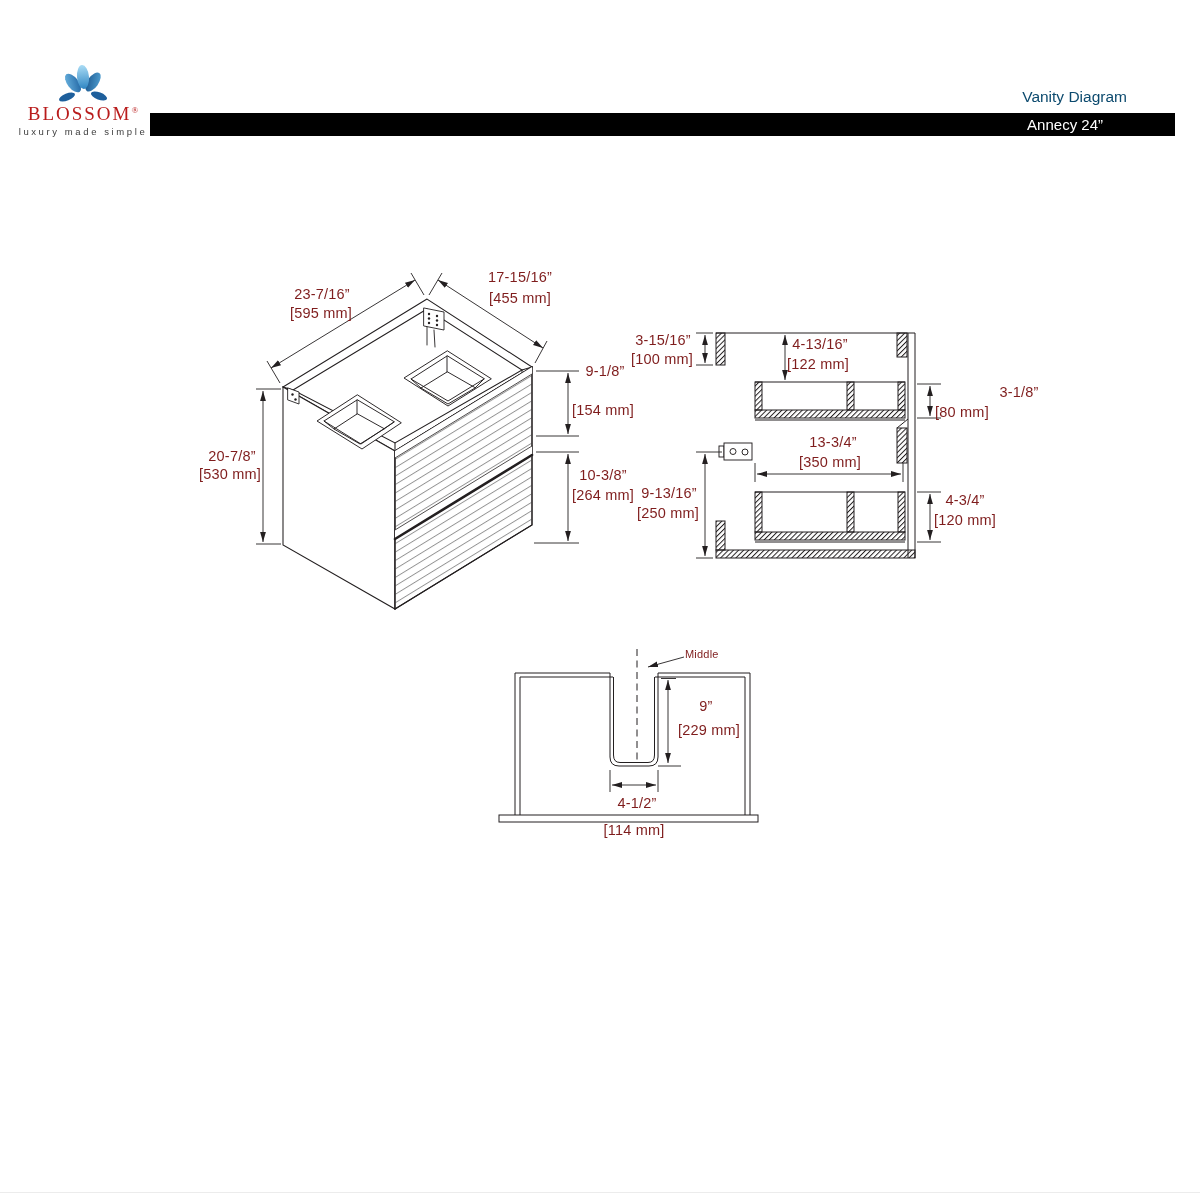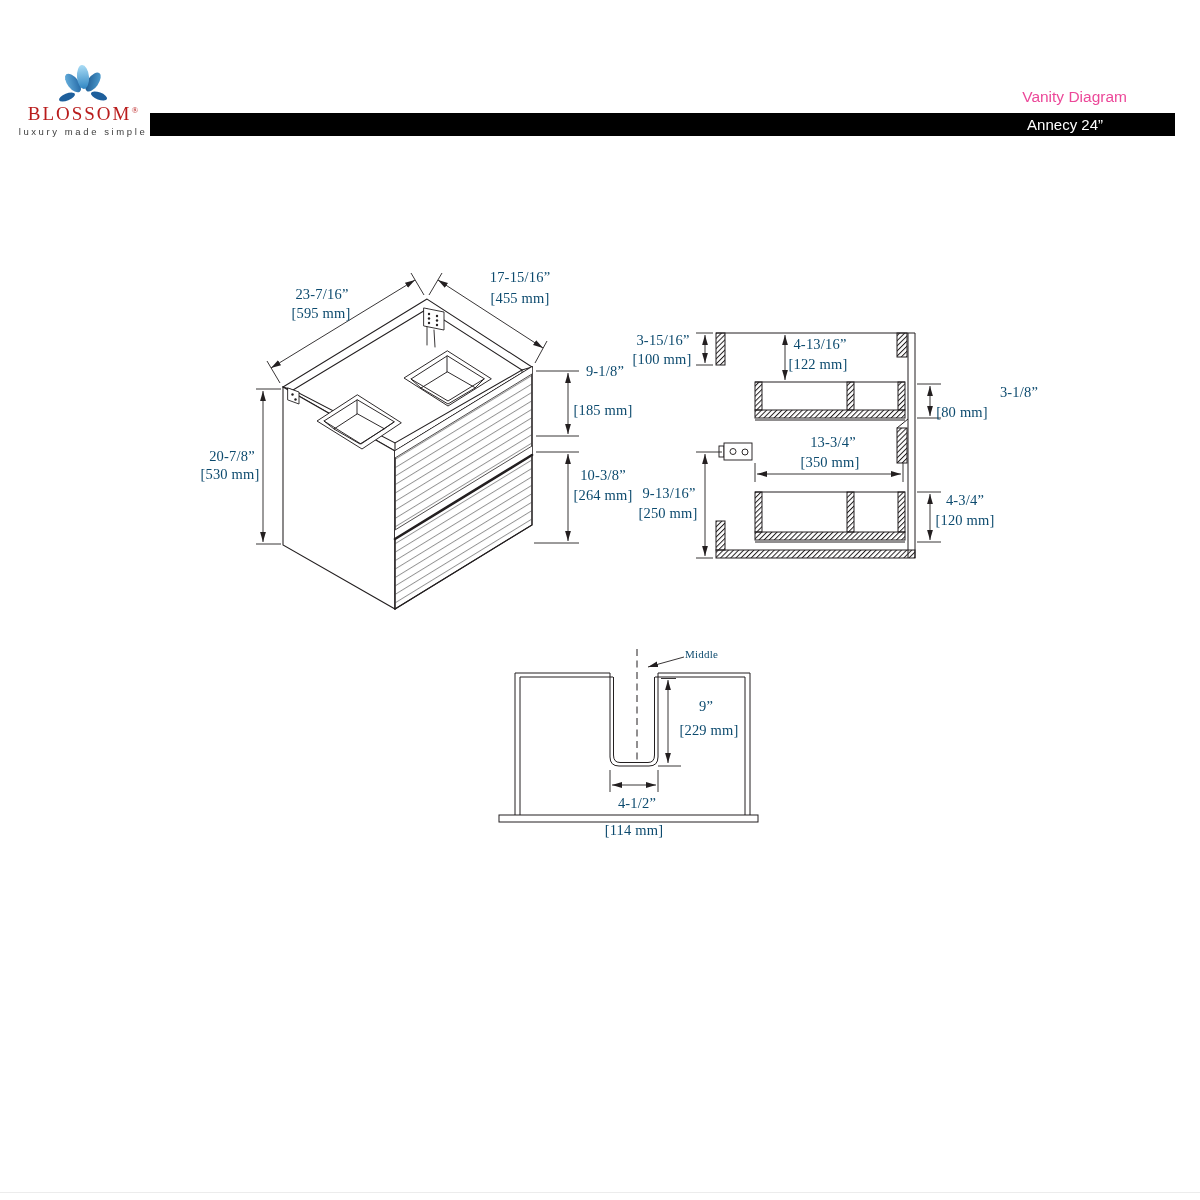--- a/index.html
+++ b/index.html
@@ -1,23 +1,23 @@
 <!DOCTYPE html>
 <html><head>
 <meta charset="utf-8">
 <style>
   html,body{margin:0;padding:0;background:#ffffff;}
   .page{position:relative;width:1200px;height:1200px;background:#ffffff;overflow:hidden;
         font-family:"Liberation Sans",sans-serif;}
   .drawing-svg{position:absolute;left:0;top:0;width:1200px;height:1200px;}
   .label{position:absolute;transform:translateX(-50%);font-size:14.5px;line-height:15px;
-         color:#0c4a6e;white-space:nowrap;letter-spacing:.2px;
-         font-family:Liberation Serif, serif;}
+         color:#7f1d1d;white-space:nowrap;letter-spacing:.2px;
+         font-family:Liberation Sans, sans-serif;}
   .label.left{transform:none;font-size:11px;}
-  .doc-title{position:absolute;top:88px;right:73px;font-size:15.5px;color:#ec4899;}
+  .doc-title{position:absolute;top:88px;right:73px;font-size:15.5px;color:#0c4a6e;}
   .product-bar{position:absolute;left:150px;top:113px;width:1025px;height:23px;background:#000;
                display:flex;align-items:center;justify-content:flex-end;
                padding-right:72px;box-sizing:border-box;}
   .product-bar span{font-size:15px;color:#ffffff;}
   .brand-name{position:absolute;left:18px;top:103px;width:130px;text-align:center;
               font-family:"Liberation Serif",serif;font-size:19px;letter-spacing:2px;color:#b91c1c;}
   .brand-name sup{font-size:9px;letter-spacing:0;}
   .brand-tagline{position:absolute;left:8px;top:126px;width:150px;text-align:center;
                  font-size:9.5px;letter-spacing:2.6px;color:#3d3d3d;white-space:nowrap;}
   .flower{position:absolute;left:55px;top:64px;width:56px;height:42px;}
@@ -264,21 +264,21 @@
     </g>
   </svg>
 
   <div class="label" style="left:322px;top:287px">23-7/16”</div>
   <div class="label" style="left:321px;top:306px">[595 mm]</div>
   <div class="label" style="left:520px;top:270px">17-15/16”</div>
   <div class="label" style="left:520px;top:291px">[455 mm]</div>
   <div class="label" style="left:232px;top:449px">20-7/8”</div>
   <div class="label" style="left:230px;top:467px">[530 mm]</div>
   <div class="label" style="left:605px;top:364px">9-1/8”</div>
-  <div class="label" style="left:603px;top:403px">[185 mm]</div>
+  <div class="label" style="left:603px;top:403px">[154 mm]</div>
   <div class="label" style="left:603px;top:468px">10-3/8”</div>
   <div class="label" style="left:603px;top:488px">[264 mm]</div>
 
   <div class="label" style="left:663px;top:333px">3-15/16”</div>
   <div class="label" style="left:662px;top:352px">[100 mm]</div>
   <div class="label" style="left:820px;top:337px">4-13/16”</div>
   <div class="label" style="left:818px;top:357px">[122 mm]</div>
   <div class="label" style="left:1019px;top:385px">3-1/8”</div>
   <div class="label" style="left:962px;top:405px">[80 mm]</div>
   <div class="label" style="left:833px;top:435px">13-3/4”</div>

